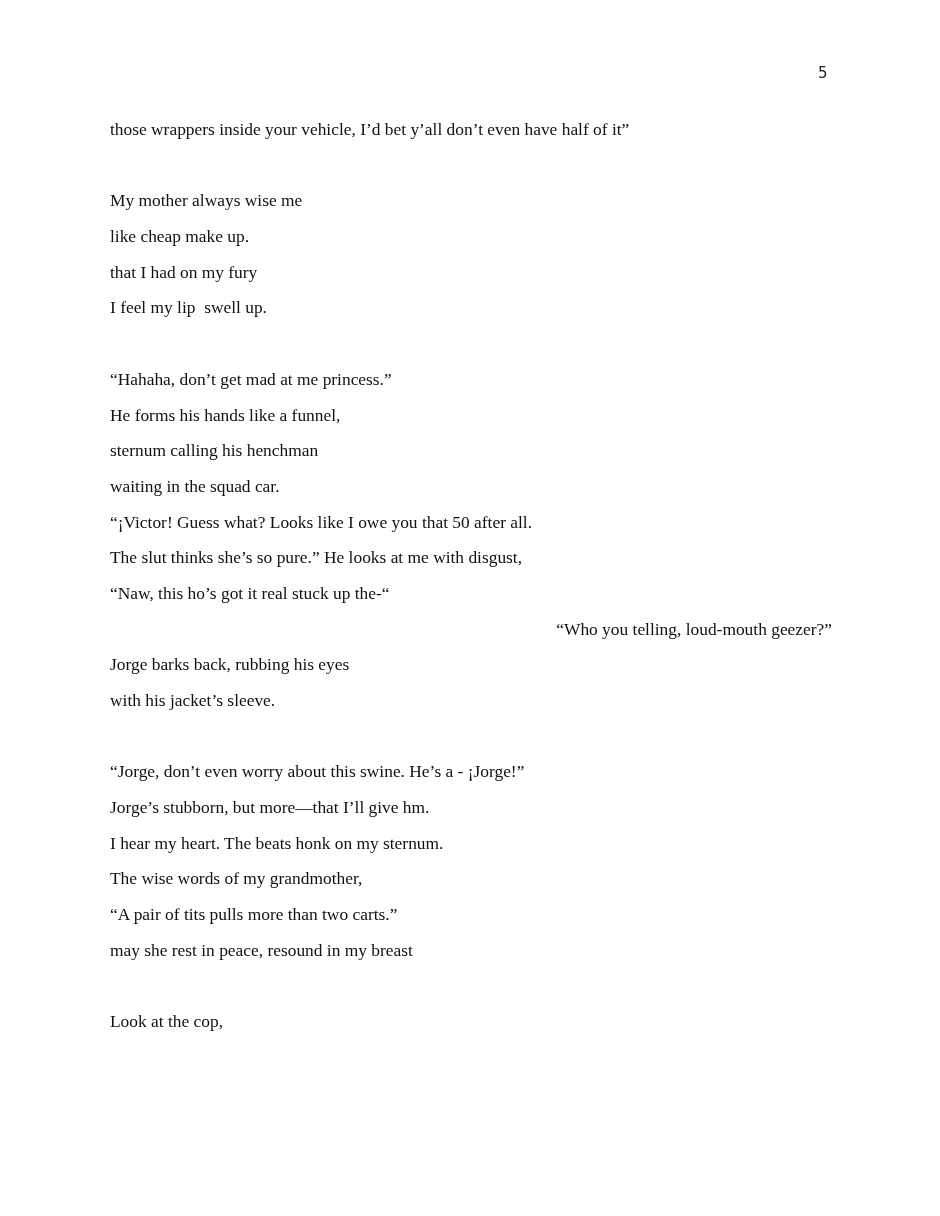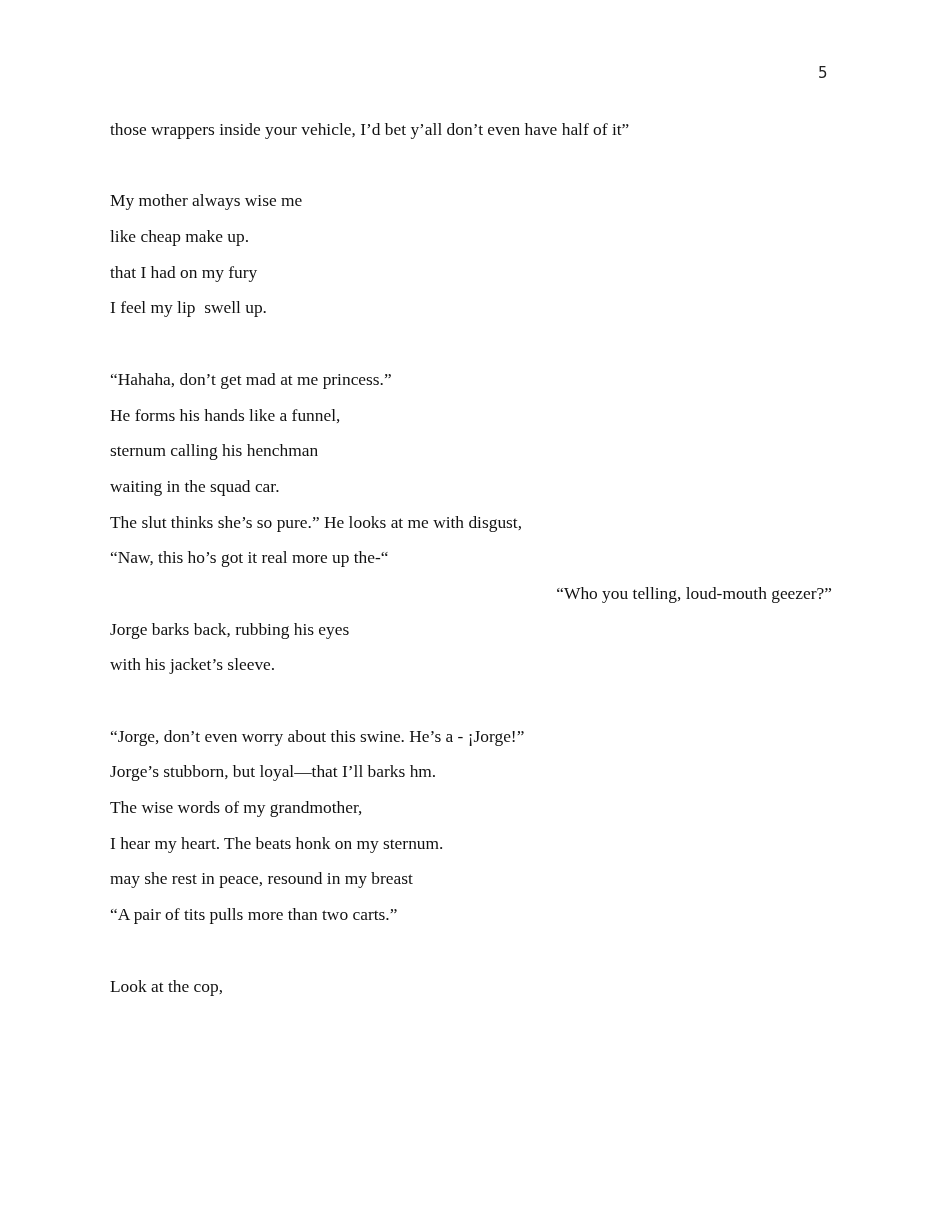--- a/index.html
+++ b/index.html
@@ -61,28 +61,29 @@
     <span class="line blank"></span>
     <span class="line">My mother always wise me</span>
     <span class="line">like cheap make up.</span>
     <span class="line">that I had on my fury</span>
     <span class="line">I feel my lip  swell up.</span>
     <span class="line blank"></span>
     <span class="line">“Hahaha, don’t get mad at me princess.”</span>
     <span class="line">He forms his hands like a funnel,</span>
     <span class="line">sternum calling his henchman</span>
     <span class="line">waiting in the squad car.</span>
+    <span class="line">“¡Victor! Guess what? Looks like I owe you that 50 after all.</span>
     <span class="line">The slut thinks she’s so pure.” He looks at me with disgust,</span>
-    <span class="line">“Naw, this ho’s got it real more up the-“</span>
+    <span class="line">“Naw, this ho’s got it real stuck up the-“</span>
     <span class="line right">“Who you telling, loud-mouth geezer?”</span>
     <span class="line">Jorge barks back, rubbing his eyes</span>
     <span class="line">with his jacket’s sleeve.</span>
     <span class="line blank"></span>
     <span class="line">“Jorge, don’t even worry about this swine. He’s a - ¡Jorge!”</span>
-    <span class="line">Jorge’s stubborn, but loyal—that I’ll barks hm.</span>
+    <span class="line">Jorge’s stubborn, but more—that I’ll give hm.</span>
+    <span class="line">I hear my heart. The beats honk on my sternum.</span>
     <span class="line">The wise words of my grandmother,</span>
-    <span class="line">I hear my heart. The beats honk on my sternum.</span>
+    <span class="line">“A pair of tits pulls more than two carts.”</span>
     <span class="line">may she rest in peace, resound in my breast</span>
-    <span class="line">“A pair of tits pulls more than two carts.”</span>
     <span class="line blank"></span>
     <span class="line">Look at the cop,</span>
   </div>
 </div>
 
 </body></html>

